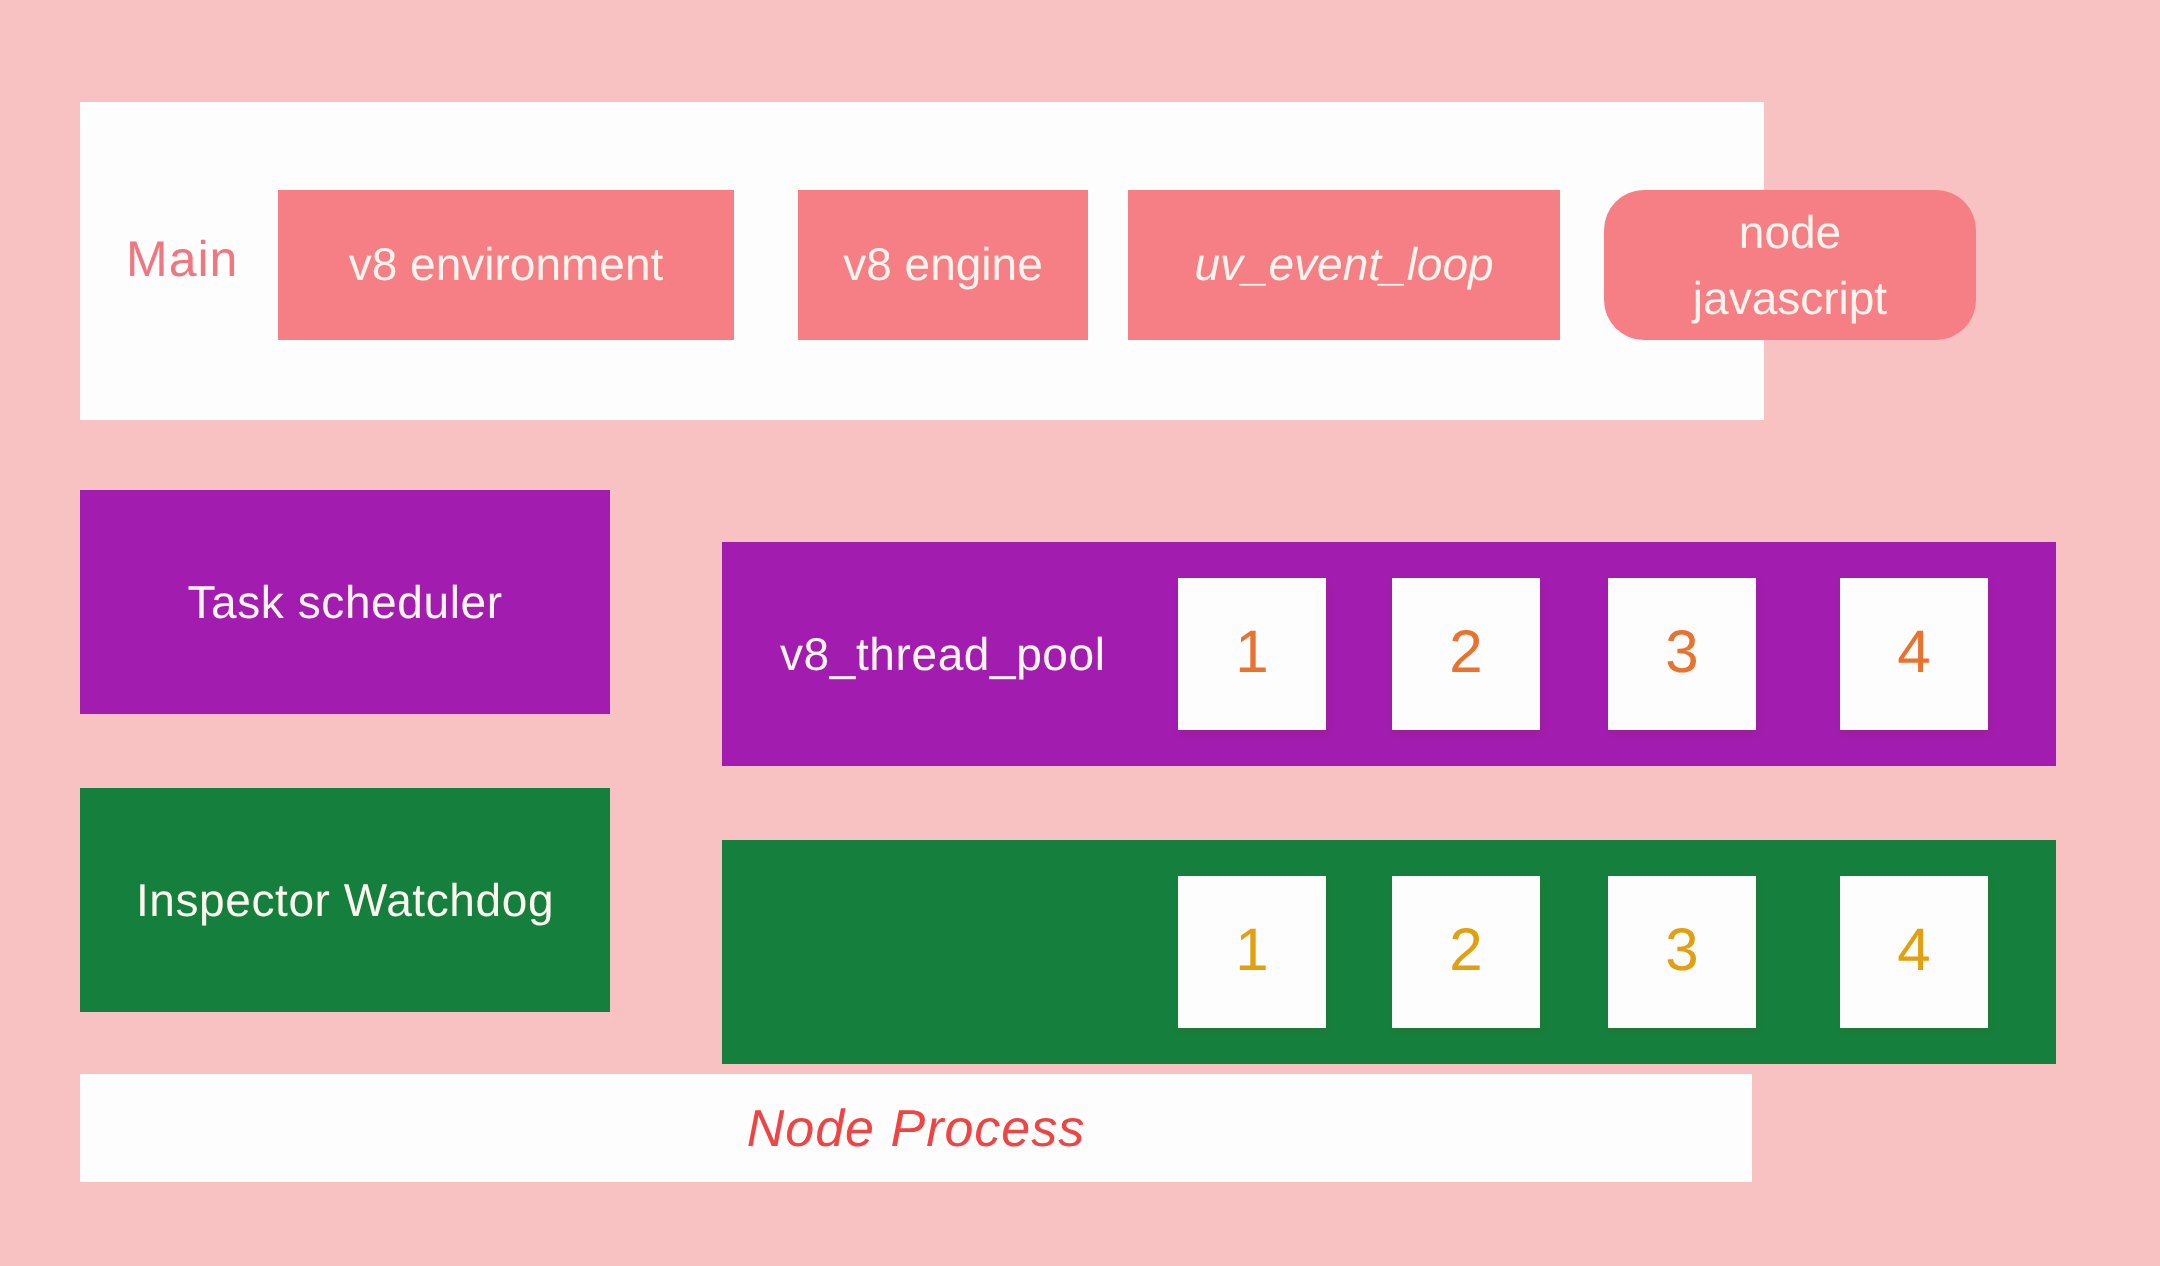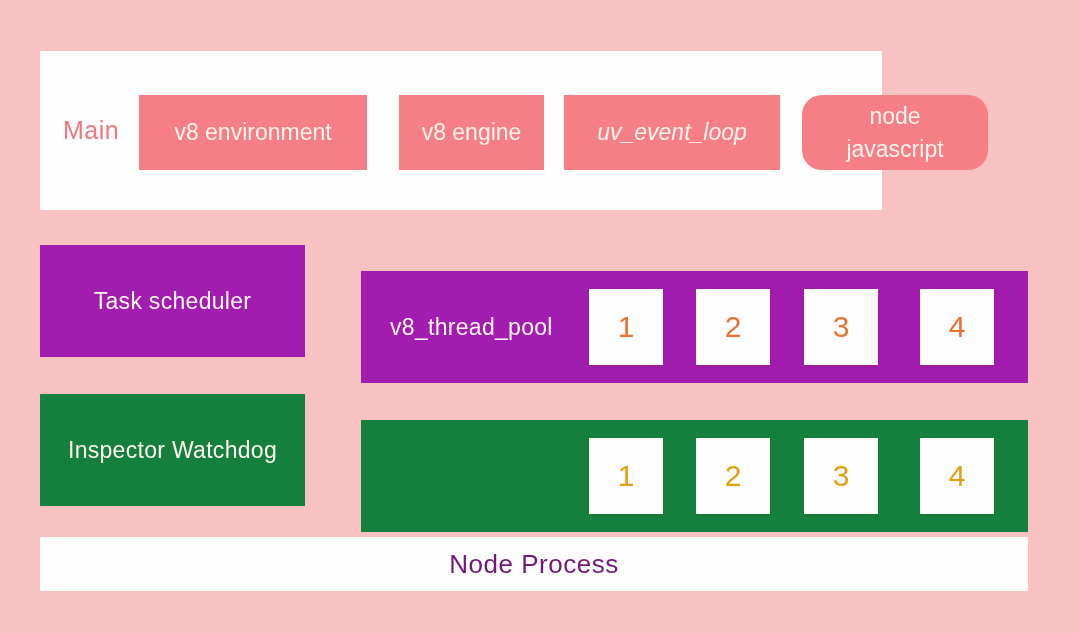--- a/index.html
+++ b/index.html
@@ -50,23 +50,23 @@
     font-size:30px;box-shadow:1px 2px 3px rgba(120,60,20,.12);
   }
   .sq-1{left:228px;}.sq-2{left:335px;}.sq-3{left:443px;}.sq-4{left:559px;}
   .row-orange .side-box,.row-orange .pool-panel{background:#a21caf;text-align:center;}
   .row-orange .thread-square{color:#e9722f;}
   .row-amber .side-box,.row-amber .pool-panel{background:#15803d;}
   .row-amber .thread-square{color:#e2a011;}
 
   
   .bottom-bar{
-    position:absolute;left:40px;top:537px;width:988px;height:54px;
+    position:absolute;left:40px;top:537px;width:836px;height:54px;
     display:flex;align-items:center;justify-content:center;
-    color:#701a75;font-size:26px;letter-spacing:.5px;
+    color:#ef4444;font-size:26px;letter-spacing:.5px;font-style:italic;
   }
 </style>
 </head>
 <body>
 
 <div class="stage">
 
   <div class="main-panel white-panel">
     <div class="main-label">Main</div>
 

